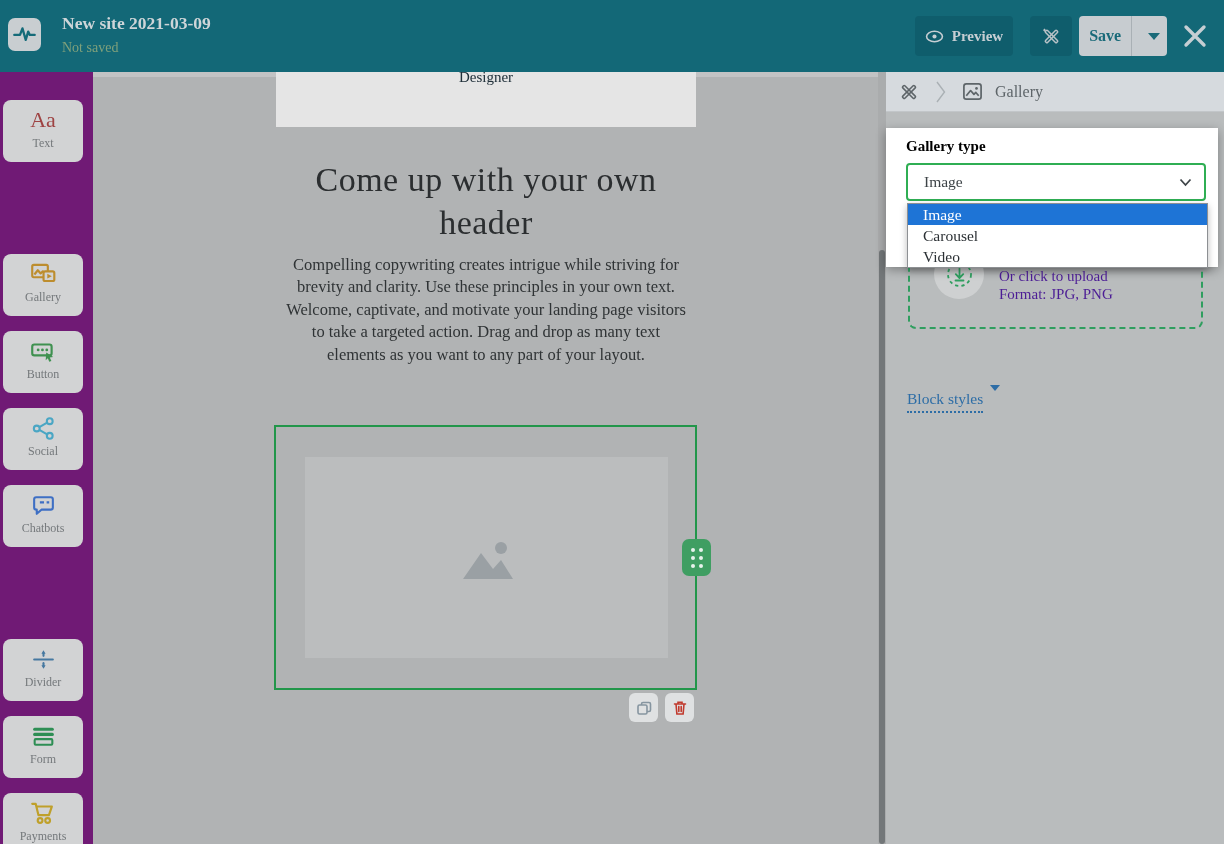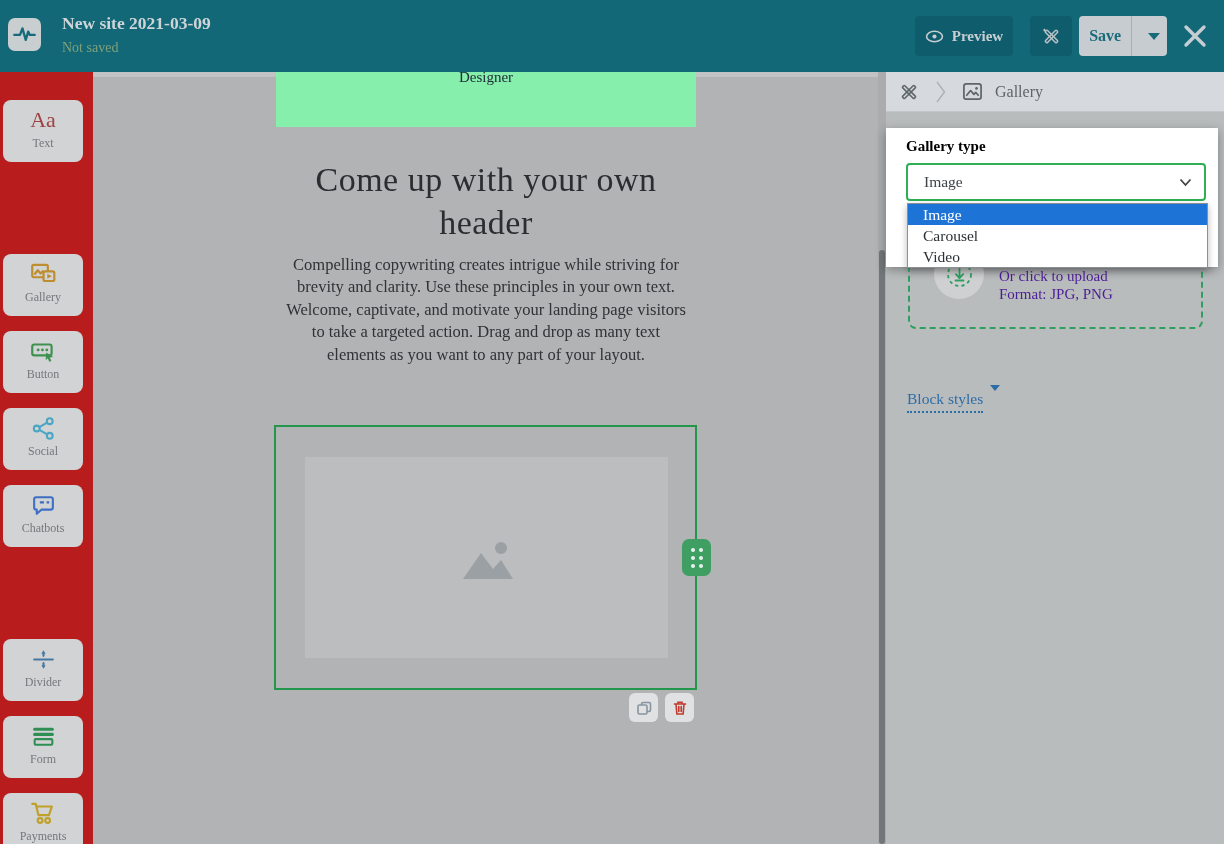--- a/index.html
+++ b/index.html
@@ -20,31 +20,31 @@
   .btn-preview { left:915px; width:98px; background:#0f5d6c; color:#c6ced3; font-size:15px; font-weight:700; }
   .btn-wand { left:1030px; width:42px; background:#0f5d6c; color:#b9c2c7; }
   .btn-save { left:1079px; width:88px; background:#c7ccd0; padding:0; }
   .save-main { width:58px; height:40px; display:flex; align-items:center; justify-content:center;
                font-size:16px; font-weight:700; color:#196a79; border-right:1px solid #a9b0b5; }
   .save-caret-box { width:29px; height:40px; display:flex; align-items:center; justify-content:center; }
   .caret-down { width:0; height:0; border-left:6px solid transparent; border-right:6px solid transparent; border-top:7px solid #196a79; }
   .btn-close { left:1183px; top:24px; width:24px; height:24px; cursor:pointer; }
 
   
-  .sidebar { left:0; top:72px; width:93px; height:772px; background:#b91c1c; z-index:5;text-align:center; }
+  .sidebar { left:0; top:72px; width:93px; height:772px; background:#701a75; z-index:5;text-align:center; }
   .tool-tile { position:absolute; left:3px; width:80px; height:62px; border-radius:8px; background:#d2d3d4;
                display:flex; flex-direction:column; align-items:center; justify-content:flex-start; padding-top:5px; cursor:pointer; }
   .tool-icon { height:30px; display:flex; align-items:center; justify-content:center; }
   .tool-label { font-size:12px; color:#74787b; margin-top:1px; }
   .aa-glyph { font-size:22px; font-weight:500; color:#9e4343; line-height:26px; }
 
   
   .canvas { left:93px; top:72px; width:785px; height:772px; background:#b1b3b4; overflow:hidden; }
   .canvas-topglow { left:0; top:0; width:785px; height:5px; background:rgba(255,255,255,0.22); }
-  .banner { left:183px; top:0; width:420px; height:55px; background:#86efac; overflow:hidden; cursor:pointer; }
+  .banner { left:183px; top:0; width:420px; height:55px; background:#e5e5e5; overflow:hidden; cursor:pointer; }
   .banner-text { position:absolute; left:0; top:-3px; width:100%; text-align:center; font-size:15px; color:#20303a; }
   .headline { left:193px; top:86px; width:400px; text-align:center; font-size:34px; font-weight:300;
               letter-spacing:0.5px; line-height:43px; color:#2b2e30; cursor:pointer; }
   .bodytext { left:193px; top:182px; width:400px; text-align:center; font-size:16.5px; line-height:22.4px; color:#2f3335; cursor:pointer; }
   .gallery-block { left:181px; top:353px; width:423px; height:265px; border:2px solid #22964a; cursor:pointer; }
   .img-placeholder { position:absolute; left:29px; top:30px; width:363px; height:201px; background:#bbbdbe;
                      display:flex; align-items:center; justify-content:center; }
   .drag-handle { left:589px; top:467px; width:29px; height:37px; border-radius:7px; background:#3f9e62;
                  display:flex; align-items:center; justify-content:center; cursor:grab; z-index:3; }
   .handle-dots { display:grid; grid-template-columns:4px 4px; grid-template-rows:4px 4px 4px; gap:4px; }

